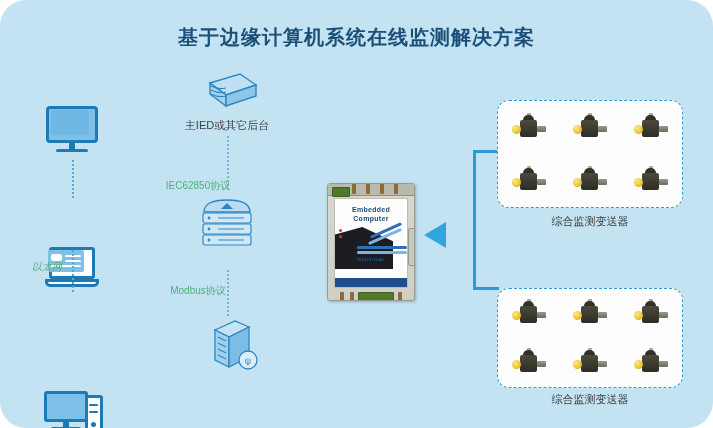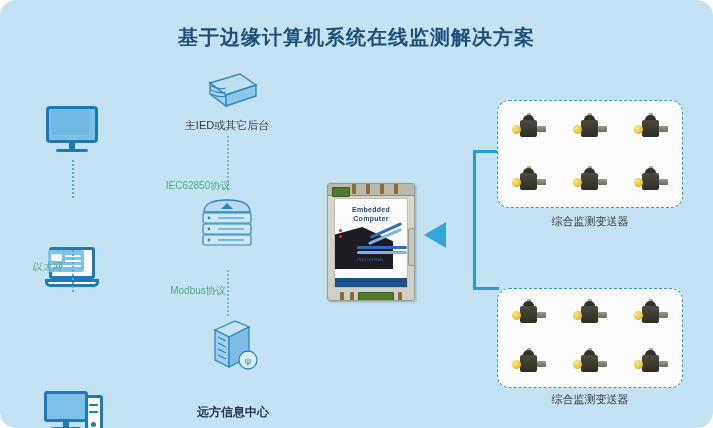--- a/index.html
+++ b/index.html
@@ -1,21 +1,21 @@
 <!DOCTYPE html>
 <html><head>
 <meta charset="utf-8">
 <style>
   html,body{margin:0;padding:0;background:#ffffff;}
   body{font-family:"Liberation Sans","DejaVu Sans",sans-serif;}
   #canvas{
     position:relative;
     width:713px;height:428px;
     background:#c3e3f2;
-    border-radius:16px;
+    border-radius:26px;
     overflow:hidden;
   }
   .abs{position:absolute;}
   
   #title{
     left:0;top:24px;width:713px;
     text-align:center;
     font-size:20px;font-weight:bold;
     color:#1b4f78;
     letter-spacing:1px;
@@ -248,21 +248,20 @@
         <path d="M11,19 l8,4"></path>
           <path d="M11,25 l8,4"></path>
           <path d="M11,31 l8,4"></path>
           <path d="M11,37 l8,4"></path>
       </g>
       <circle cx="41" cy="42" r="9" fill="#d9eefb" stroke="#2f86bf" stroke-width="1.3"></circle>
       <text x="41" y="46" font-size="9" text-anchor="middle" fill="#2f86bf" font-family="'Liberation Sans',sans-serif">ψ</text>
     </svg>
   </div>
 
-  <div class="abs lbl-dark" style="left:163px;top:404px;width:140px;">远方信息中心</div>
 
   <div class="abs" id="edgebox" style="left:327px;top:183px;">
     <div class="topstrip"></div>
     <div class="greenblk" style="left:4px;top:3px;width:16px;height:8px;"></div>
     <div class="pin" style="left:24px;top:-4px;height:14px;"></div>
     <div class="pin" style="left:38px;top:-4px;height:14px;"></div>
     <div class="pin" style="left:52px;top:-4px;height:14px;"></div>
     <div class="pin" style="left:66px;top:-4px;height:14px;"></div>
 
     <div class="face">

